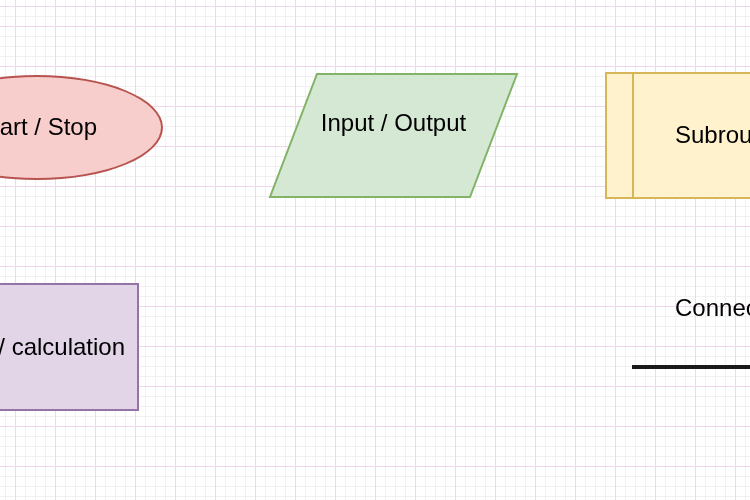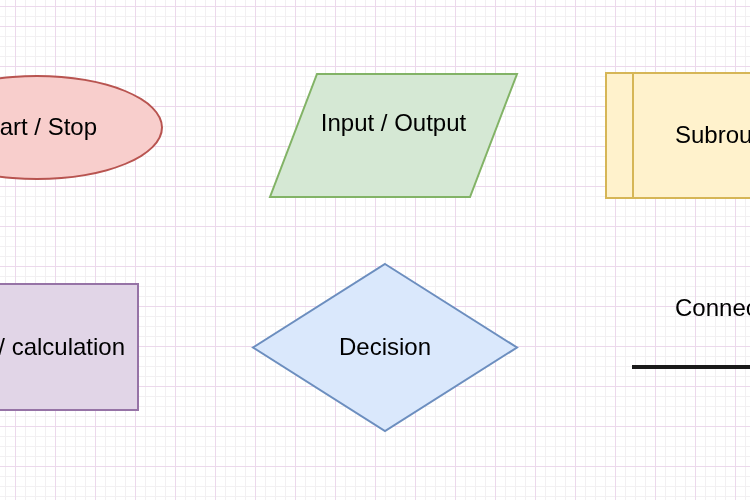--- a/index.html
+++ b/index.html
@@ -97,25 +97,17 @@
   <div class="shape subroutine" style="background-color: rgb(255, 242, 204); border-color: rgb(214, 182, 86);">
     <div class="divider left" style="background-color: rgb(214, 182, 86);"></div>
 
     <span class="shape-label">Subroutine</span>
   </div>
 
   <div class="shape process" style="background-color: rgb(225, 213, 231); border-color: rgb(150, 115, 166);">
     <span class="shape-label">Process / calculation</span>
   </div>
 
-  <div class="svg-shape decision">
-    <svg width="266" height="169" viewBox="0 0 266 169">
-      <polygon points="133,1 265,84.5 133,168 1,84.5" stroke-width="2" fill="#dae8fc" stroke="#6c8ebf"></polygon>
-    </svg>
-    <div class="overlay-label">
-      <span class="shape-label">Decision</span>
-    </div>
-  </div>
 
   <div class="connector-label">Connecting line</div>
   <div class="connector-line" style="background-color: rgb(26, 26, 26);"></div>
 
 </div>
 
 </body></html>

